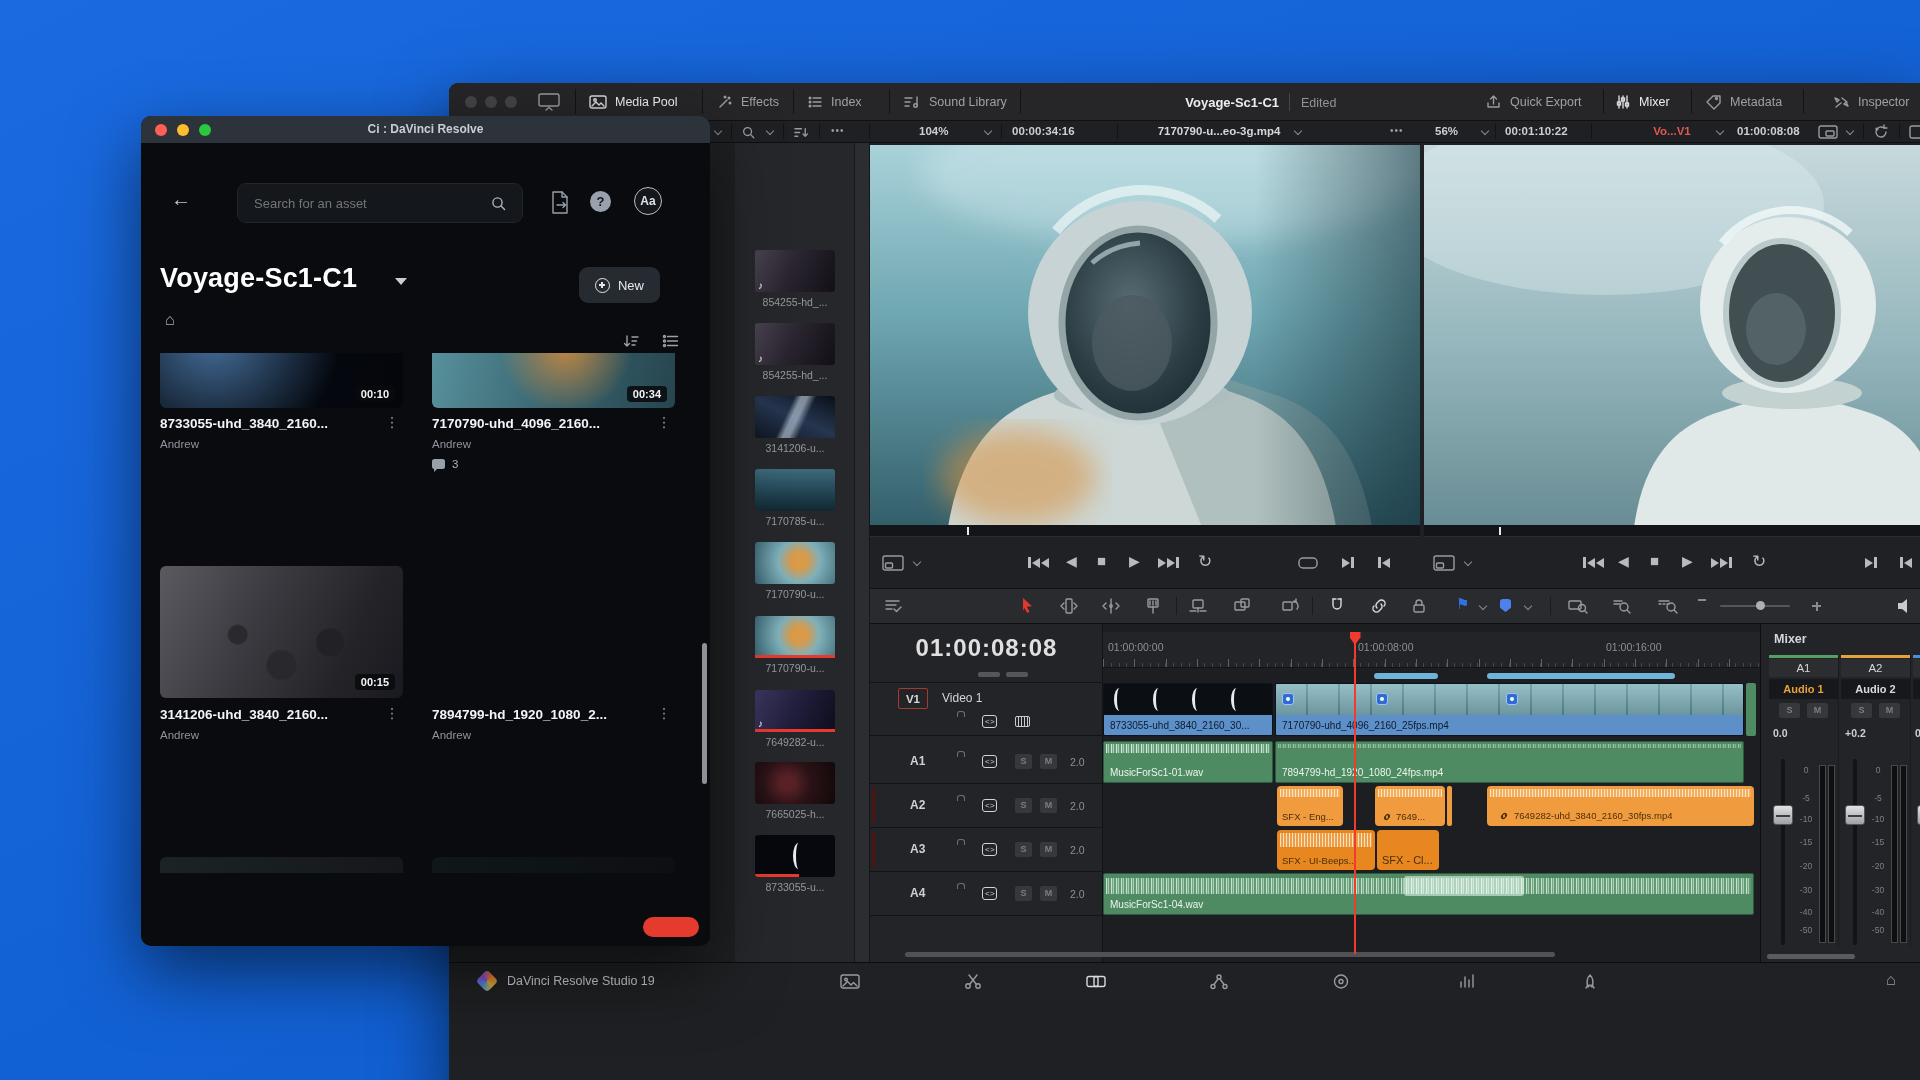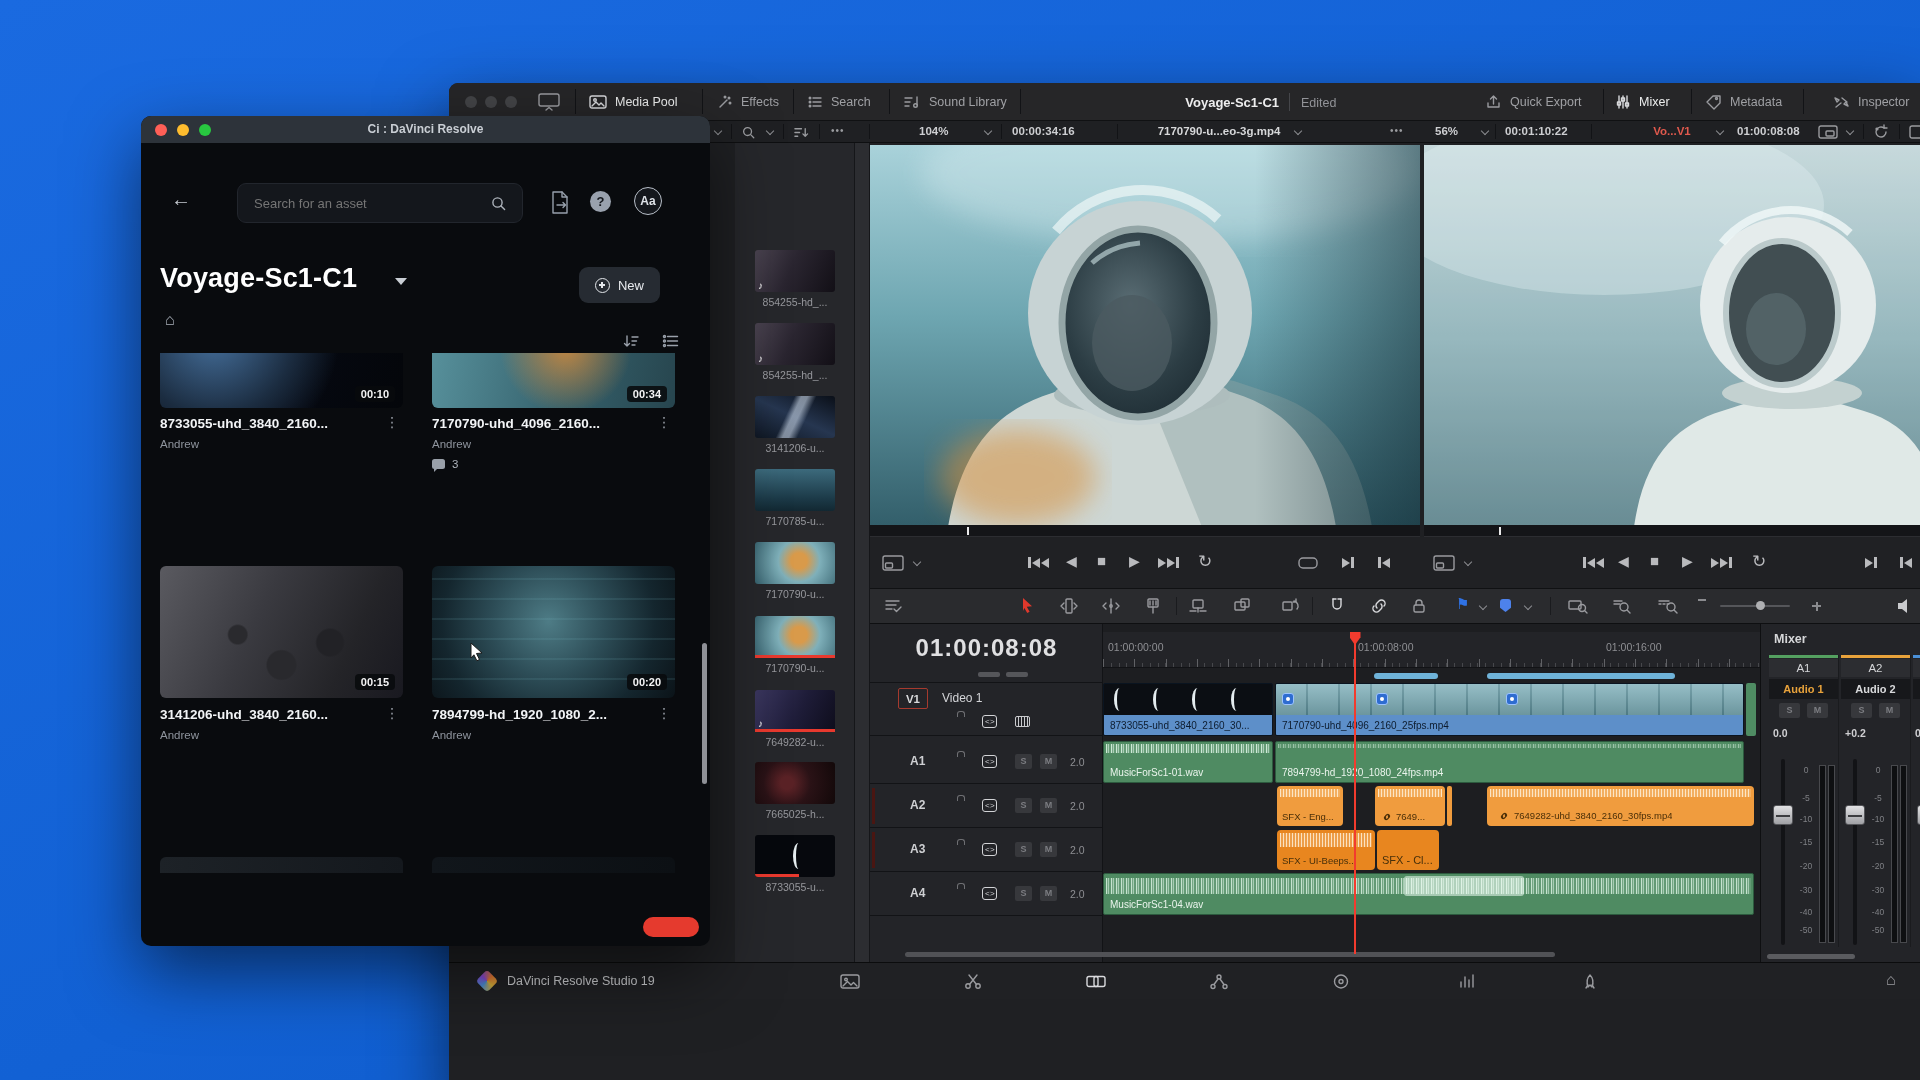--- a/index.html
+++ b/index.html
@@ -80,21 +80,21 @@
         <span>Effects</span>
       </div>
       <span class="vd" style="left:344px"></span>
       <div class="tab" style="left:358px">
         <svg class="ic" width="16" height="16" viewBox="0 0 16 16">
             <path d="M6 4h8M6 8h8M6 12h8"></path>
             <circle cx="3" cy="4" r=".8"></circle>
             <circle cx="3" cy="8" r=".8"></circle>
             <circle cx="3" cy="12" r=".8"></circle>
           </svg>
-        <span>Search</span>
+        <span>Index</span>
       </div>
       <span class="vd" style="left:440px"></span>
       <div class="tab" style="left:454px">
         <svg class="ic" width="18" height="16" viewBox="0 0 18 16">
             <path d="M2 4h7M2 8h5M2 12h4"></path>
             <path d="M14 3v8"></path>
             <circle cx="12.5" cy="11.5" r="1.8"></circle>
           </svg>
         <span>Sound Library</span>
       </div>
@@ -739,26 +739,20 @@
 
     <div class="abs" style="left:19px;top:450px;width:243px;height:180px">
       <div style="position:absolute;left:0;top:0;width:243px;height:132px;border-radius:6px;background:radial-gradient(circle at 70% 58%,#222226 0 7%,rgba(0,0,0,0) 8%),radial-gradient(circle at 32% 52%,#2a2a2e 0 5%,rgba(0,0,0,0) 6%),radial-gradient(circle at 50% 75%,#29292d 0 9%,rgba(0,0,0,0) 10%),linear-gradient(115deg,#5a5a60 0%,#3a3a40 40%,#242428 75%,#191920 100%)">
         <span class="badge" style="right:8px;bottom:8px">00:15</span>
       </div>
       <div class="txt" style="position:absolute;left:0;top:141px;width:215px;color:#f2f4f6;font-size:13.5px;font-weight:bold">3141206-uhd_3840_2160...</div>
       <span style="position:absolute;right:4px;top:139px;color:#9aa0a8;font-size:14px">⋮</span>
       <div style="position:absolute;left:0;top:163px;color:#8e949d;font-size:11.5px">Andrew</div>
     </div>
     <div class="abs" style="left:291px;top:450px;width:243px;height:180px">
-      <div style="position:absolute;left:0;top:0;width:243px;height:132px;border-radius:6px;overflow:hidden;background:repeating-linear-gradient(0deg,rgba(0,0,0,0) 0 18px,rgba(120,190,200,.12) 18px 20px),radial-gradient(circle at 48% 42%,#4e7c86 0%,#2d4d57 38%,#14262e 72%,#0b1318 100%)">
-        <span class="badge" style="right:8px;bottom:8px">00:20</span>
-        <svg class="abs" style="left:37px;top:76px" width="16" height="20" viewBox="0 0 16 20">
-            <path d="M2 1l11 10-5.5.5 3 6-2.6 1.3-3-6L2 16z" fill="#fff" stroke="#1a1a1a" stroke-width="1"></path>
-          </svg>
-      </div>
       <div class="txt" style="position:absolute;left:0;top:141px;width:215px;color:#f2f4f6;font-size:13.5px;font-weight:bold">7894799-hd_1920_1080_2...</div>
       <span style="position:absolute;right:4px;top:139px;color:#9aa0a8;font-size:14px">⋮</span>
       <div style="position:absolute;left:0;top:163px;color:#8e949d;font-size:11.5px">Andrew</div>
     </div>
 
     <div class="abs" style="left:19px;top:741px;width:243px;height:16px;border-radius:6px 6px 0 0;background:linear-gradient(90deg,#1d2227,#14181d)"></div>
     <div class="abs" style="left:291px;top:741px;width:243px;height:16px;border-radius:6px 6px 0 0;background:linear-gradient(90deg,#11161b,#0c1014)"></div>
 
     <span class="abs" style="left:502px;top:801px;width:56px;height:20px;background:#e53a2e;border-radius:10px"></span>
     <span class="abs" style="left:561px;top:527px;width:5px;height:141px;background:#8e9096;border-radius:3px"></span>

